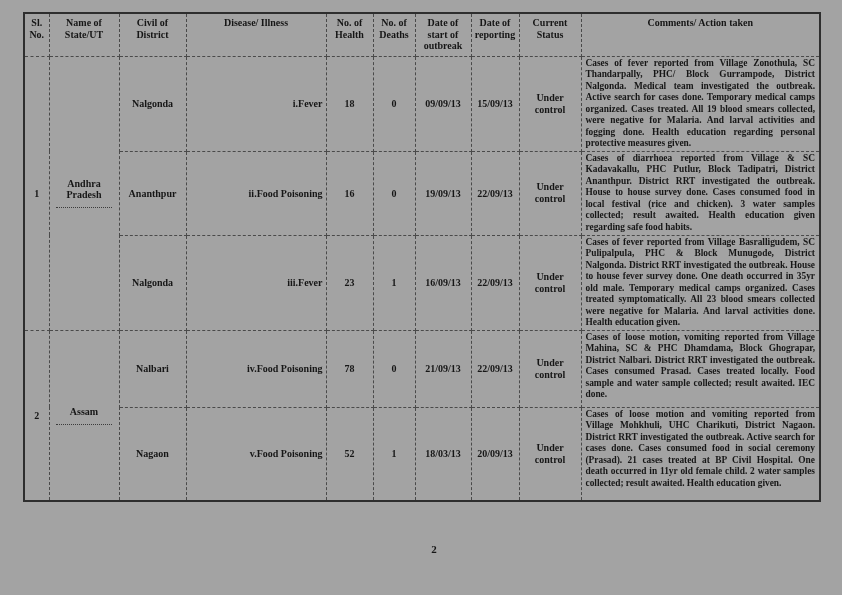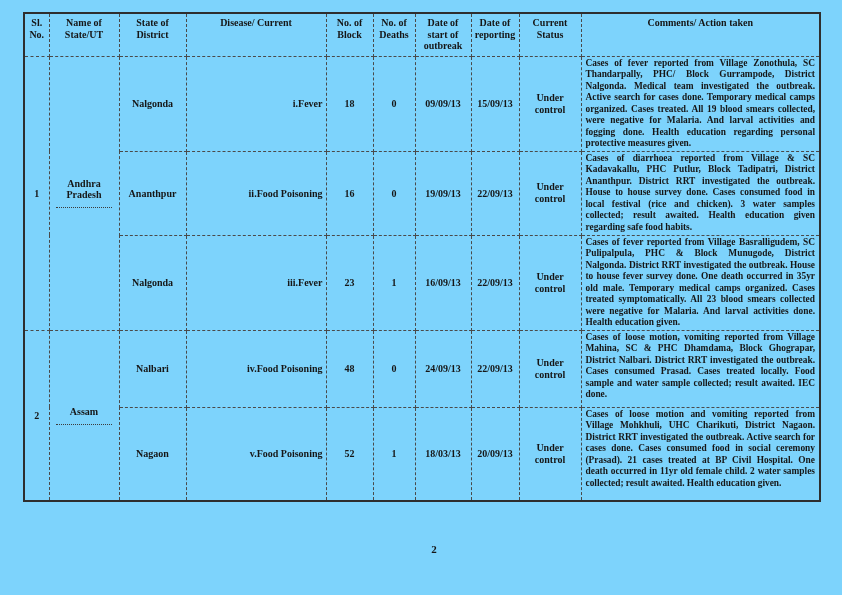--- a/index.html
+++ b/index.html
@@ -1,20 +1,20 @@
 <!DOCTYPE html>
 <html><head>
 <meta charset="utf-8">
 <style>
   html, body { margin: 0; padding: 0; background: #e8e8e8; }
   .page {
     position: relative;
     width: 842px;
     height: 595px;
-    background: #7dd3fc;
+    background: #a3a3a3;
     font-family: "Liberation Serif", "DejaVu Serif", serif;
     color: #161616;
     overflow: hidden;
   }
   table.report {
     position: absolute;
     left: 23px;
     top: 12px;
     width: 796px;
     border-collapse: collapse;
@@ -82,23 +82,23 @@
         <col style="width:42px">
       <col style="width:56px">
         <col style="width:48px">
         <col style="width:62px">
       <col style="width:239px">
     </colgroup>
     <thead>
       <tr>
         <th>Sl. No.</th>
         <th>Name of State/UT</th>
-        <th>State of District</th>
-        <th>Disease/ Current</th>
-        <th>No. of Block</th>
+        <th>Civil of District</th>
+        <th>Disease/ Illness</th>
+        <th>No. of Health</th>
         <th>No. of Deaths</th>
         <th>Date of start of outbreak</th>
         <th>Date of reporting</th>
         <th>Current Status</th>
         <th>Comments/ Action taken</th>
       </tr>
     </thead>
     <tbody>
 
       <tr style="height:93px">
@@ -150,23 +150,23 @@
         <td rowspan="2" class="state-cell">
           <span class="state-inner">
             <span>Assam</span>
             <span class="dotline"></span>
           </span>
         </td>
         <td>Nalbari</td>
         <td class="disease-cell">
           <span class="rnum">iv.</span><span>Food Poisoning</span>
         </td>
-        <td>48</td>
+        <td>78</td>
         <td>0</td>
-        <td>24/09/13</td>
+        <td>21/09/13</td>
         <td>22/09/13</td>
         <td class="status-cell">Under control</td>
         <td class="comments">Cases of loose motion, vomiting reported from Village Mahina, SC &amp; PHC Dhamdama, Block Ghograpar, District Nalbari. District RRT investigated the outbreak. Cases consumed Prasad. Cases treated locally. Food sample and water sample collected; result awaited. IEC done.</td>
       </tr>
       <tr style="height:94px">
         <td>Nagaon</td>
         <td class="disease-cell">
           <span class="rnum">v.</span><span>Food Poisoning</span>
         </td>
         <td>52</td>

